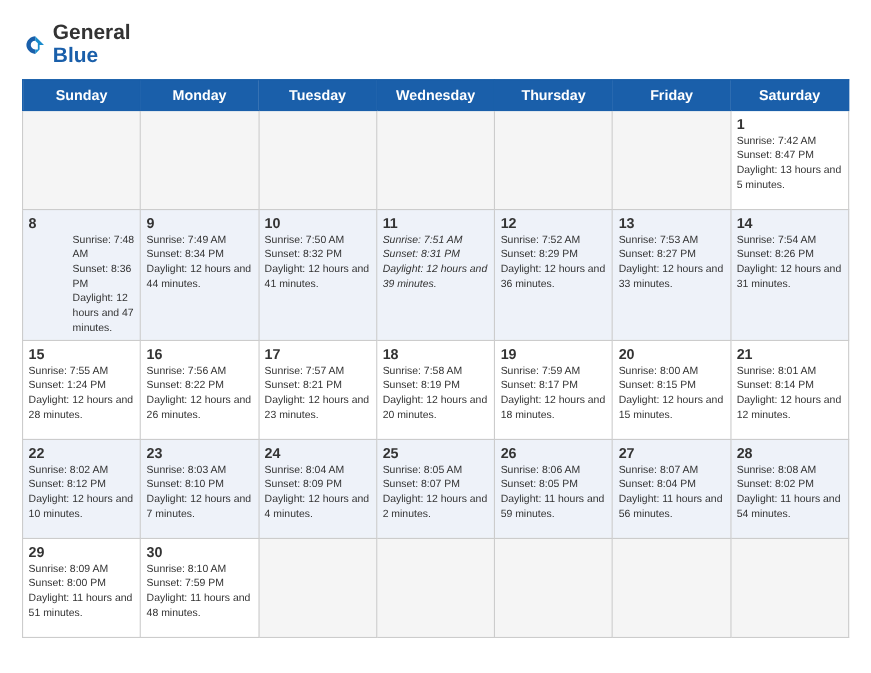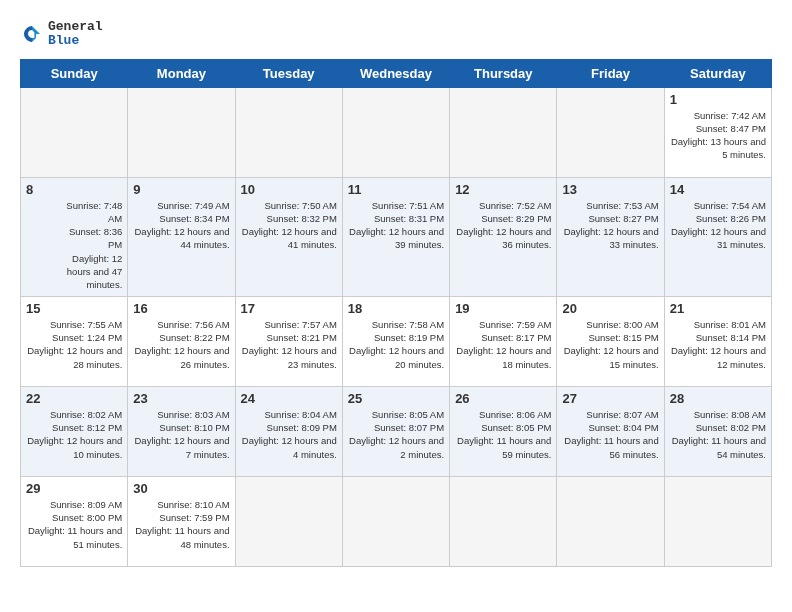--- a/index.html
+++ b/index.html
@@ -15,24 +15,23 @@
       justify-content: space-between;
       align-items: flex-start;
       margin-bottom: 10px;
     }
     .logo {
       display: flex;
       align-items: center;
       gap: 4px;
     }
     .logo-text {
-      font-size: 13px;
+      font-size: 19px;
       font-weight: bold;
       line-height: 1.1;
-      font-family: Liberation Mono, monospace;
     }
     .logo-text .general { color: #333; }
     .logo-text .blue { color: #1a5faa; }
     .logo-icon {
       width: 24px;
       height: 24px;
     }
     .title-section {
       text-align: right;
     }
@@ -75,21 +74,20 @@
     .day-num {
       font-size: 13px;
       font-weight: bold;
       display: block;
       margin-bottom: 2px;
     }
     .day-info {
       font-size: 9.5px;
       line-height: 1.4;
       color: #333;
-      text-align: right;
     }
   </style>
 </head>
 <body>
 
 <div>
   <div class="header-section">
     <div class="logo">
       <svg class="logo-icon" viewBox="0 0 30 30" xmlns="http://www.w3.org/2000/svg">
         <path d="M15 5 C10 5, 5 10, 5 15 C5 20, 10 25, 15 25 L15 20 C12 20, 10 17, 10 15 C10 12, 12 10, 15 10 L15 5Z" fill="#1a5faa"></path>
@@ -145,21 +143,21 @@
 Daylight: 12 hours and 44 minutes.</div>
           </td>
           <td style="background: rgb(238, 242, 249);">
             <span class="day-num">10</span>
             <div class="day-info" style="white-space: pre-line;">Sunrise: 7:50 AM
 Sunset: 8:32 PM
 Daylight: 12 hours and 41 minutes.</div>
           </td>
           <td style="background: rgb(238, 242, 249);">
             <span class="day-num">11</span>
-            <div class="day-info" style="white-space: pre-line;">Sunrise: 7:51 AM
+            <div class="day-info" style="white-space: pre-line; font-style: italic;">Sunrise: 7:51 AM
 Sunset: 8:31 PM
 Daylight: 12 hours and 39 minutes.</div>
           </td>
           <td style="background: rgb(238, 242, 249);">
             <span class="day-num">12</span>
             <div class="day-info" style="white-space: pre-line;">Sunrise: 7:52 AM
 Sunset: 8:29 PM
 Daylight: 12 hours and 36 minutes.</div>
           </td>
           <td style="background: rgb(238, 242, 249);">

